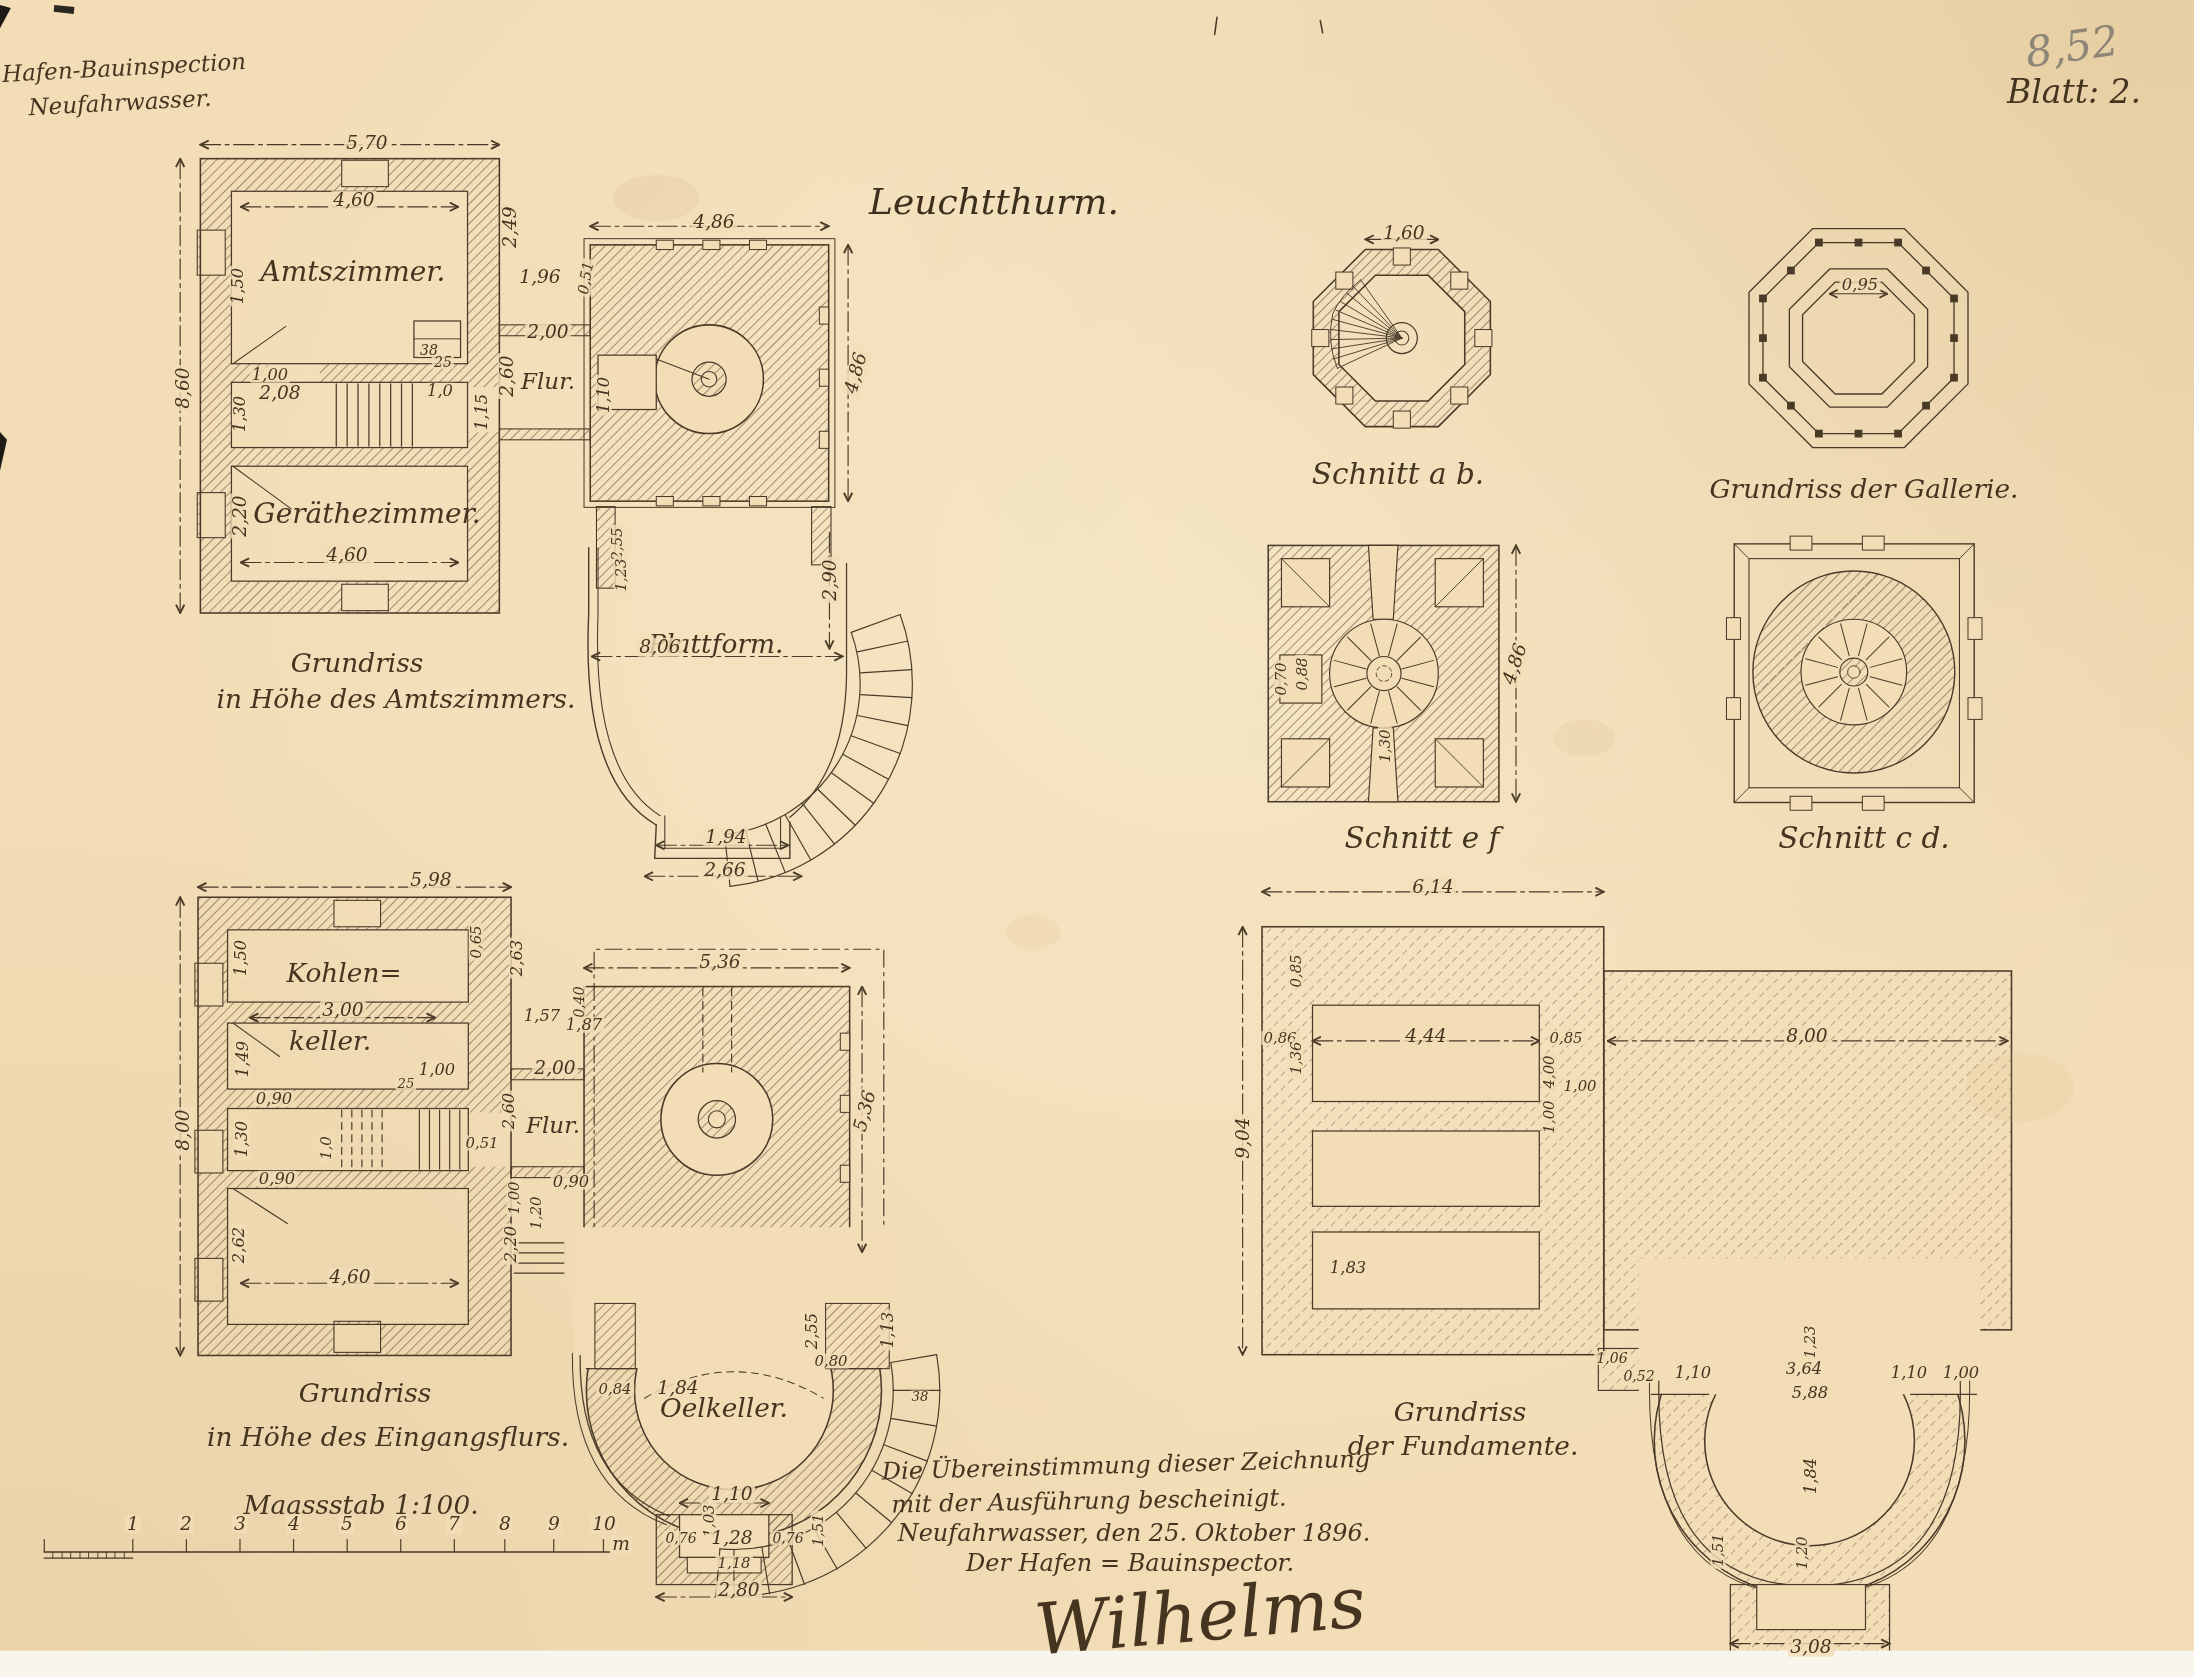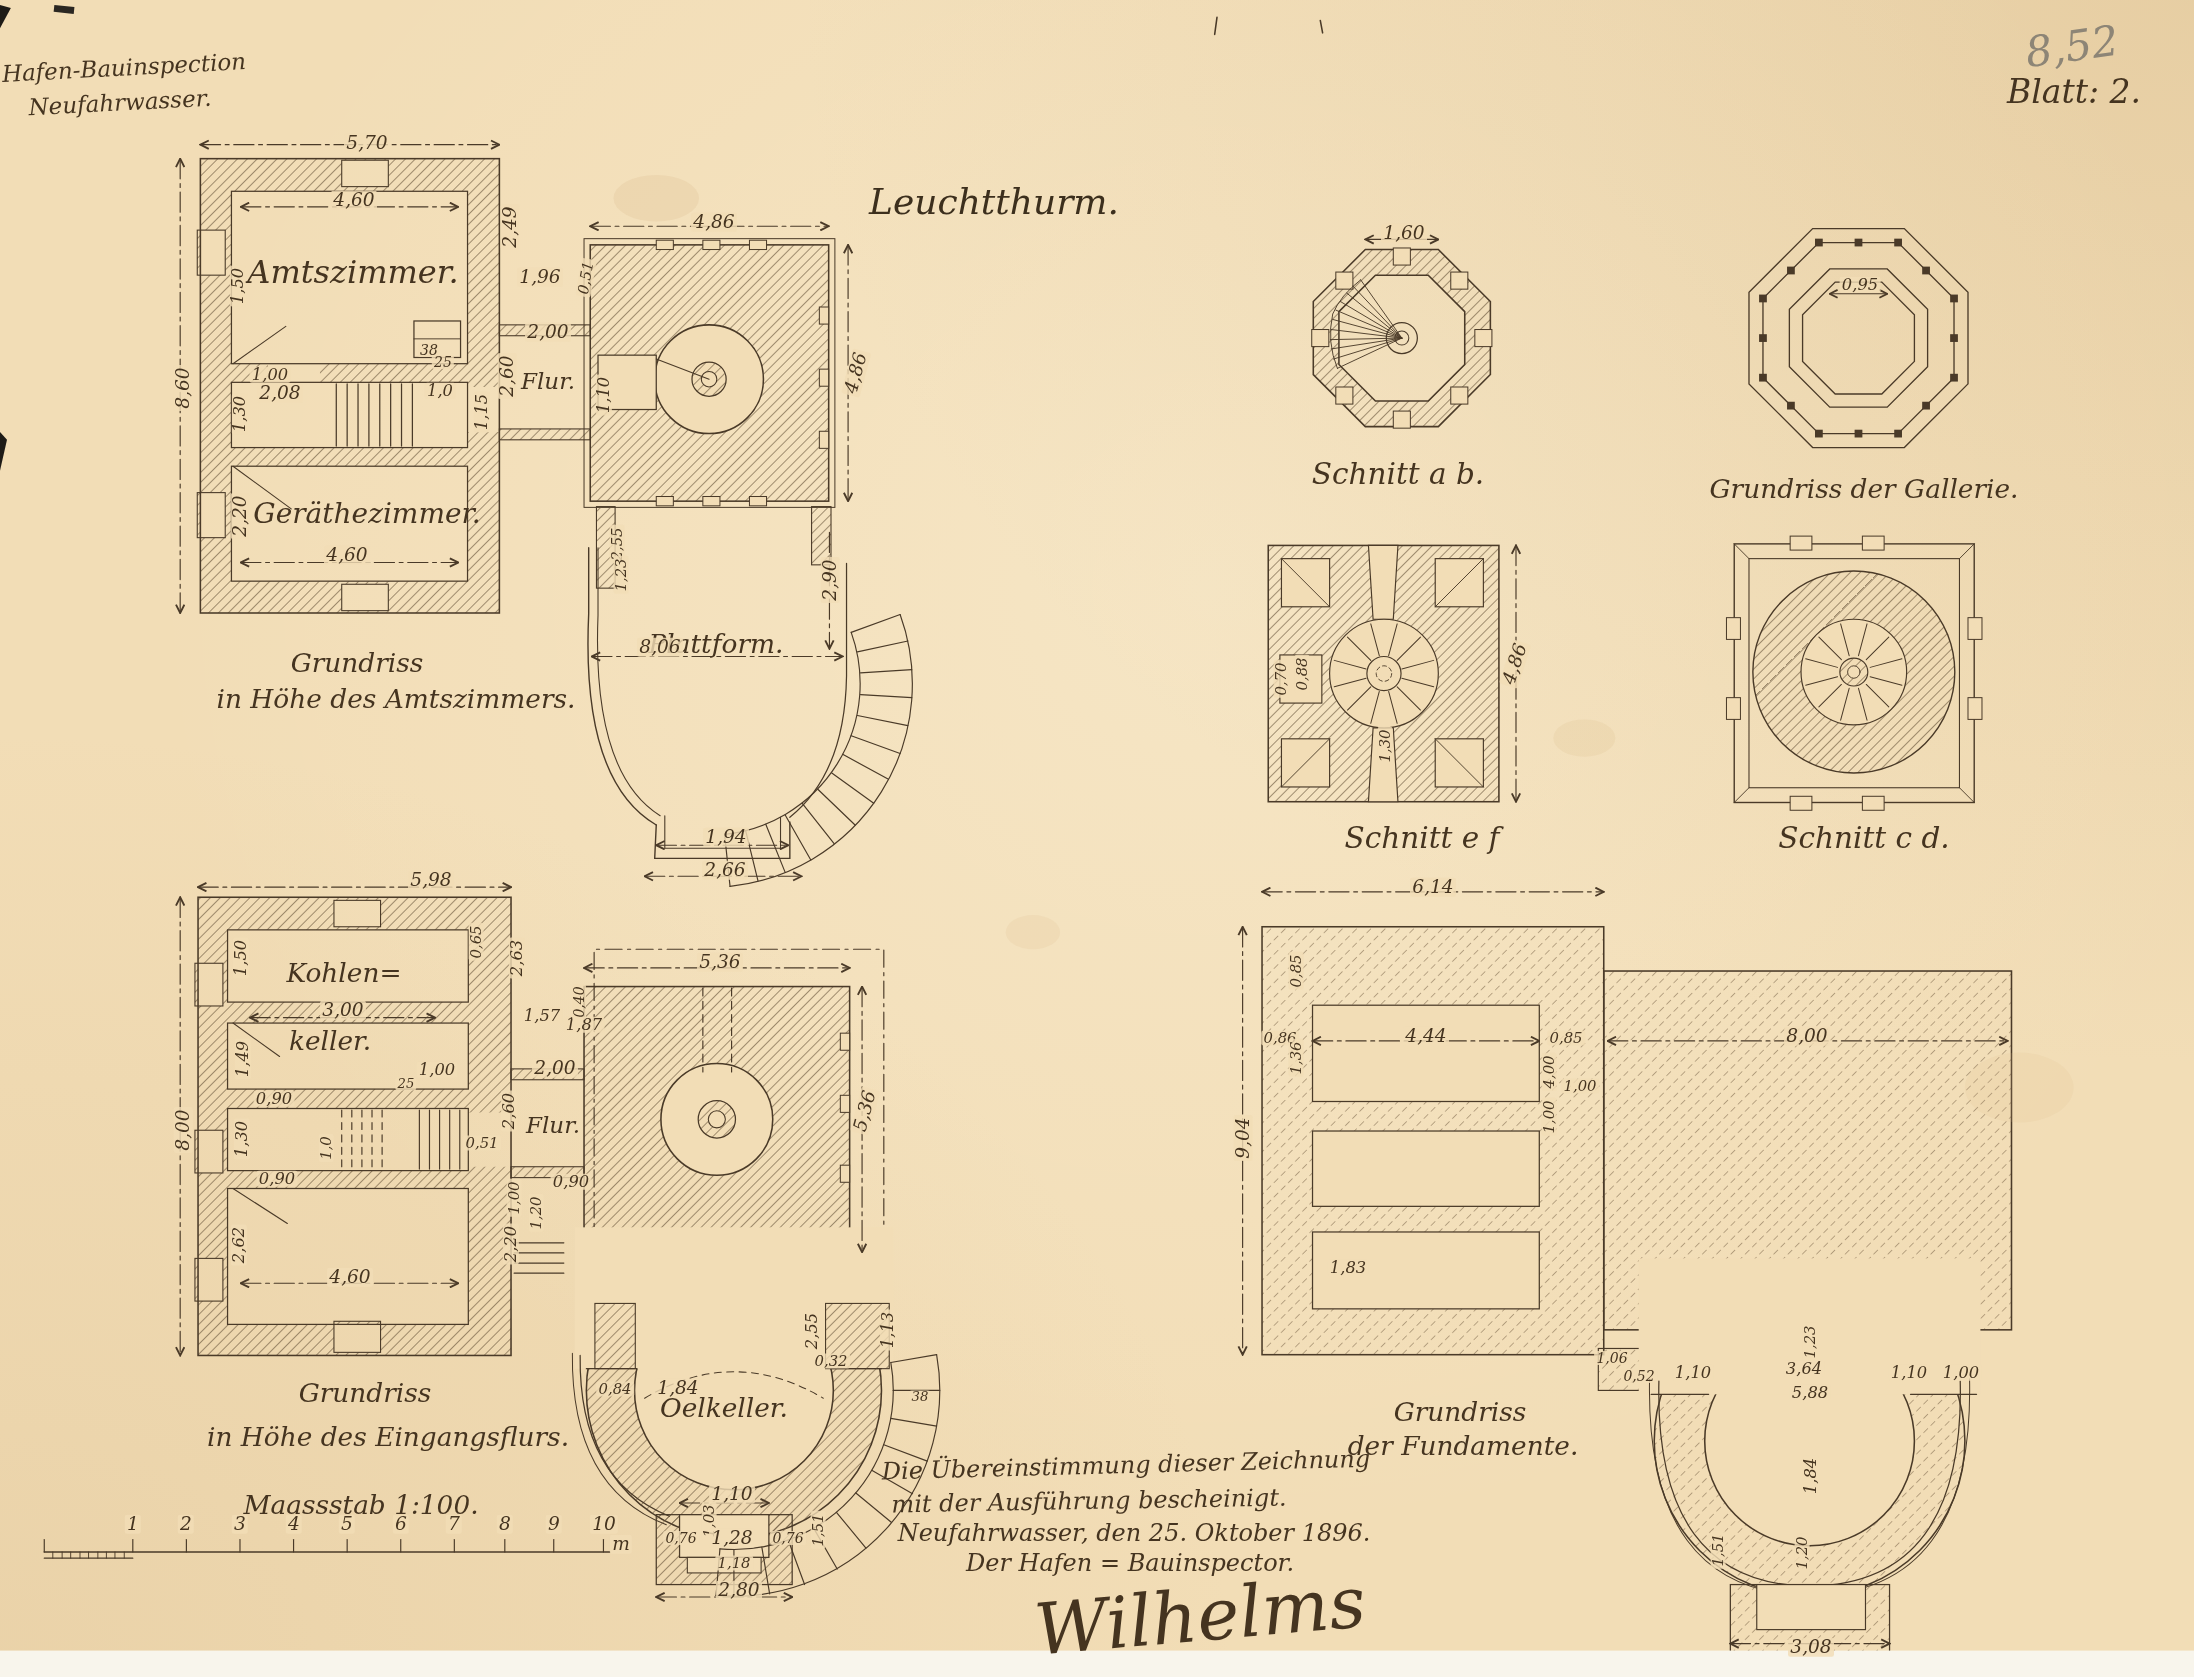--- a/index.html
+++ b/index.html
@@ -495,21 +495,21 @@
   <div class="lbl caption" style="left:1390px;top:839px;font-size:29.5px;margin-left:32px;">Schnitt e f</div>
   <div class="lbl caption" style="left:1864px;top:839px;font-size:29.5px;">Schnitt c d.</div>
 
   <div class="lbl caption" style="left:361px;top:1505px;">Maassstab 1:100.</div>
 
   <div class="lbl cert" style="left:1126px;top:1465px;transform:translate(-50%,-50%) rotate(-1.5deg)">Die Übereinstimmung dieser Zeichnung</div>
   <div class="lbl cert" style="left:1089px;top:1501px;transform:translate(-50%,-50%) rotate(-1deg)">mit der Ausführung bescheinigt.</div>
   <div class="lbl cert" style="left:1134px;top:1533px;">Neufahrwasser, den 25. Oktober 1896.</div>
   <div class="lbl cert" style="left:1130px;top:1563px;">Der Hafen = Bauinspector.</div>
   <div class="lbl" style="left:1200px;top:1616px;font-size:71px;transform:translate(-50%,-50%) rotate(-5deg)">Wilhelms</div>
-<span class="lbl script" style="left: 353px; top: 272px; font-size: 32px; transform: translate(-50%, -50%);">Amtszimmer.</span>
+<span class="lbl script" style="left: 353px; top: 272px; font-size: 28px; transform: translate(-50%, -50%);">Amtszimmer.</span>
       <span class="lbl script" style="left: 367px; top: 514px; font-size: 28px; transform: translate(-50%, -50%);">Geräthezimmer.</span>
       <span class="lbl script" style="left: 548px; top: 381px; font-size: 23px; transform: translate(-50%, -50%);">Flur.</span>
       <span class="lbl script" style="left: 716px; top: 610px; font-size: 26.4px; transform: translate(-50%, -50%); margin-top: 34px;">Plattform.</span>
       <span class="lbl script" style="left: 344px; top: 973px; font-size: 26.4px; transform: translate(-50%, -50%);">Kohlen=</span>
       <span class="lbl script" style="left: 330px; top: 1041px; font-size: 26.4px; transform: translate(-50%, -50%);">keller.</span>
       <span class="lbl script" style="left: 553px; top: 1125px; font-size: 23px; transform: translate(-50%, -50%);">Flur.</span>
       <span class="lbl script" style="left: 724px; top: 1408px; font-size: 26.4px; transform: translate(-50%, -50%);">Oelkeller.</span>
       <span class="lbl dim" style="left: 367px; top: 143px; transform: translate(-50%, -50%);">5,70</span>
       <span class="lbl dim" style="left: 354px; top: 200px; transform: translate(-50%, -50%);">4,60</span>
       <span class="lbl dim" style="left: 183px; top: 388px; transform: translate(-50%, -50%) rotate(-90deg);">8,60</span>
@@ -565,21 +565,21 @@
       <span class="lbl dim" style="left: 536px; top: 1213px; font-size: 14.8px; transform: translate(-50%, -50%) rotate(-90deg);">1,20</span>
       <span class="lbl dim" style="left: 511px; top: 1244px; font-size: 16.3px; transform: translate(-50%, -50%) rotate(-90deg);">2,20</span>
       <span class="lbl dim" style="left: 239px; top: 1245px; font-size: 16.3px; transform: translate(-50%, -50%) rotate(-90deg);">2,62</span>
       <span class="lbl dim" style="left: 350px; top: 1277px; transform: translate(-50%, -50%);">4,60</span>
       <span class="lbl dim" style="left: 584px; top: 1025px; font-size: 16.3px; transform: translate(-50%, -50%);">1,87</span>
       <span class="lbl dim" style="left: 579px; top: 1002px; font-size: 14px; transform: translate(-50%, -50%) rotate(-90deg);">0,40</span>
       <span class="lbl dim" style="left: 720px; top: 962px; transform: translate(-50%, -50%);">5,36</span>
       <span class="lbl dim" style="left: 865px; top: 1111px; transform: translate(-50%, -50%) rotate(-75deg);">5,36</span>
       <span class="lbl dim" style="left: 812px; top: 1331px; font-size: 16.3px; transform: translate(-50%, -50%) rotate(-90deg);">2,55</span>
       <span class="lbl dim" style="left: 888px; top: 1330px; font-size: 16.3px; transform: translate(-50%, -50%) rotate(-90deg);">1,13</span>
-      <span class="lbl dim" style="left: 831px; top: 1361px; font-size: 14.8px; transform: translate(-50%, -50%);">0,32</span>
+      <span class="lbl dim" style="left: 831px; top: 1361px; font-size: 14.8px; transform: translate(-50%, -50%);">0,80</span>
       <span class="lbl dim" style="left: 615px; top: 1389px; font-size: 14.8px; transform: translate(-50%, -50%);">0,84</span>
       <span class="lbl dim" style="left: 678px; top: 1388px; transform: translate(-50%, -50%);">1,84</span>
       <span class="lbl dim" style="left: 920px; top: 1397px; font-size: 13.2px; transform: translate(-50%, -50%);">38</span>
       <span class="lbl dim" style="left: 732px; top: 1494px; transform: translate(-50%, -50%);">1,10</span>
       <span class="lbl dim" style="left: 709px; top: 1521px; font-size: 14.8px; transform: translate(-50%, -50%) rotate(-90deg);">1,03</span>
       <span class="lbl dim" style="left: 732px; top: 1538px; transform: translate(-50%, -50%);">1,28</span>
       <span class="lbl dim" style="left: 681px; top: 1538px; font-size: 14px; transform: translate(-50%, -50%);">0,76</span>
       <span class="lbl dim" style="left: 788px; top: 1538px; font-size: 14px; transform: translate(-50%, -50%);">0,76</span>
       <span class="lbl dim" style="left: 818px; top: 1530px; font-size: 14.8px; transform: translate(-50%, -50%) rotate(-90deg);">1,51</span>
       <span class="lbl dim" style="left: 734px; top: 1563px; font-size: 14.8px; transform: translate(-50%, -50%);">1,18</span>

